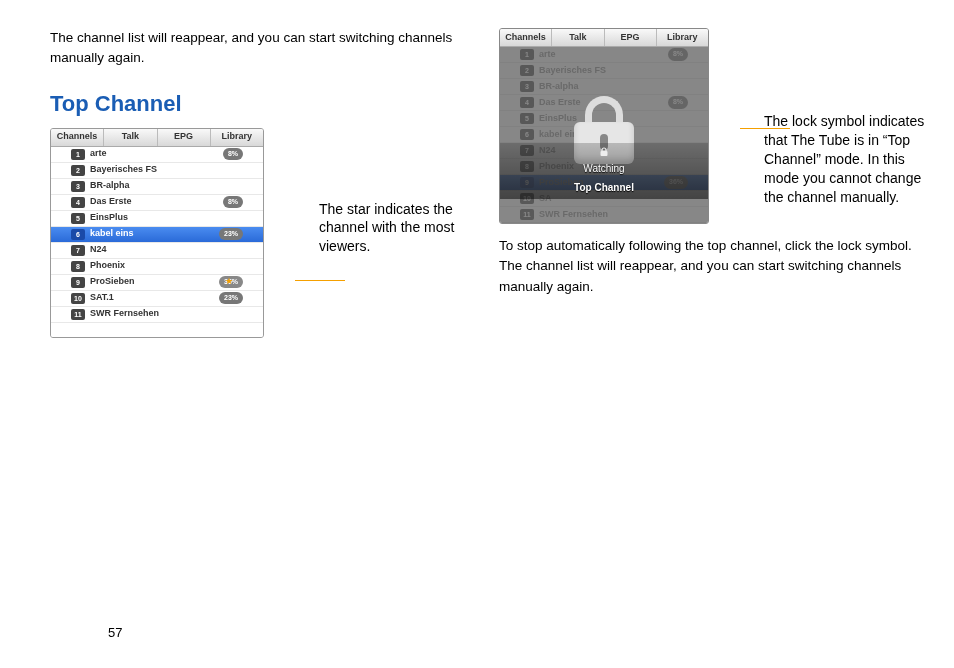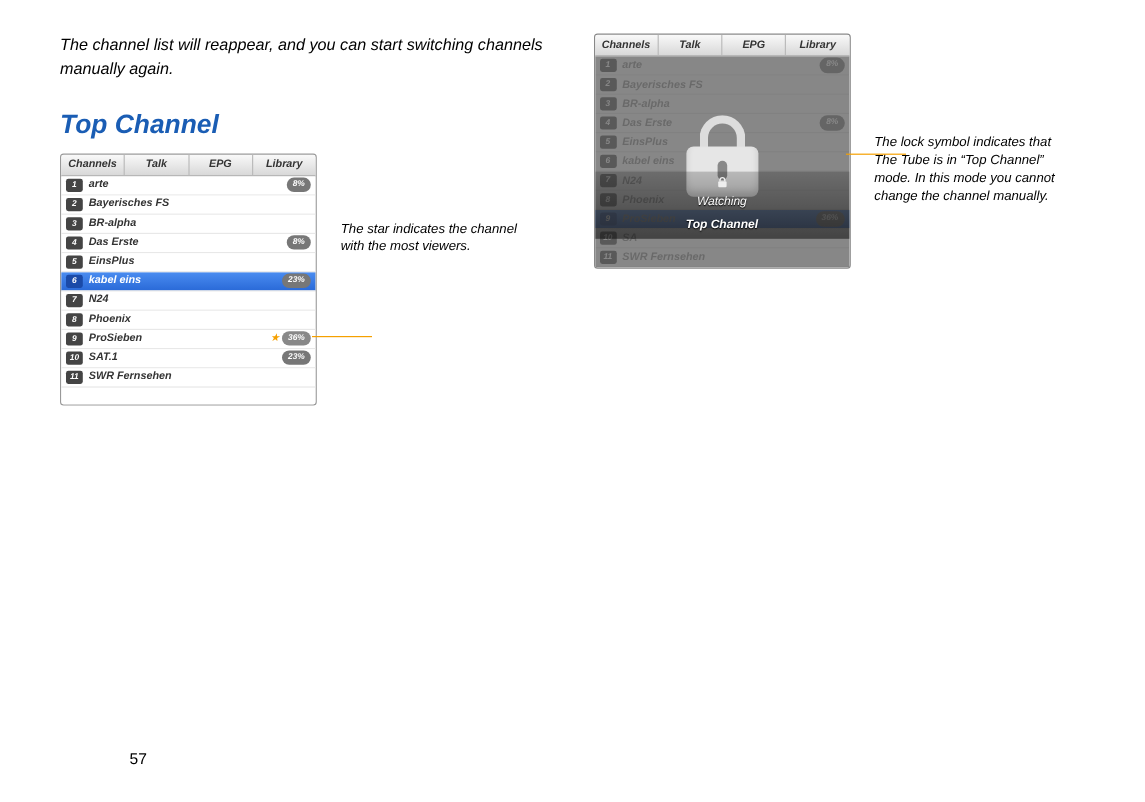--- a/index.html
+++ b/index.html
@@ -13,21 +13,20 @@
   }
   .page {
     display: flex;
     padding: 28px 35px 0 50px;
     gap: 30px;
   }
   .col {
     width: 420px;
     font-size: 13.5px;
     line-height: 1.5;
-    font-style: italic;
   }
   .col-right { width: 430px; }
   h2.top-channel {
     color: #1a5db4;
     font-size: 22px;
     font-weight: 600;
     margin: 18px 0 6px 0;
   }
   p { margin-bottom: 10px; }
 
@@ -56,21 +55,21 @@
     text-align: center;
     border-right: 1px solid #bbb;
     padding: 2px 0;
     font-weight: bold;
   }
   .tabs div:last-child { border-right: none; text-align: center; }
   .row {
     display: flex;
     align-items: center;
     height: 16px;
-    padding: 0 4px;
+    padding: 0 20px;
     border-bottom: 1px solid #e8e8e8;
     background: #fff;
     color: #333;
     position: relative;
   }
   .row .num {
     width: 14px; height: 11px;
     background: #444; color: #fff;
     border-radius: 2px;
     font-size: 7px;
@@ -95,23 +94,23 @@
   .row.star .pct { background: #888; }
   .row.star::before {
     content: "★";
     color: #f5a000;
     position: absolute;
     right: 30px;
     font-size: 9px;
   }
   .panel .blank { height: 14px; background: #fff; }
 
-  .figwrap { display: flex; align-items: flex-start; margin: 8px 0 12px 0; }
+  .figwrap { display: flex; align-items: flex-start; margin: 8px 0 12px 0; gap: 35px; }
   .caption {
-    font-size: 11px;
+    font-size: 14px;
     line-height: 1.35;
     color: #000;
     width: 150px;
     margin-left: 20px;
   }
 
   
   .locked {
     border: 1px solid #888;
     width: 214px;
@@ -255,21 +254,21 @@
             </div>
             <div class="row">
               <span class="num">11</span>
               <span class="name">SWR Fernsehen</span>
             </div>
           </div>
         <div class="blank"></div>
       </div>
       <div style="position:relative; display:flex;">
         <div style="width:50px; height:1px; background:#f5a000; position:absolute; top:152px; left:-4px;"></div>
-        <div class="caption" style="margin-top:56px;">The star indicates the channel with the most viewers.</div>
+        <div class="caption" style="margin-top:72px;">The star indicates the channel with the most viewers.</div>
       </div>
     </div>
 
   </div>
 
   <div class="col col-right">
     <div class="figwrap" style="margin-top:0;">
       <div class="locked">
         <div class="tabs">
           <div>Channels</div>
@@ -341,16 +340,17 @@
           <span>Watching</span>
           <b>Top Channel</b>
         </div>
       </div>
       <div style="position:relative; display:flex;">
         <div style="width:50px; height:1px; background:#f5a000; position:absolute; top:100px; left:-4px;"></div>
         <div class="caption" style="margin-top:84px; width:165px;">The lock symbol indicates that The Tube is in “Top Channel” mode. In this mode you cannot change the channel manually.</div>
       </div>
     </div>
 
+    <p>To stop automatically following the top channel, click the lock symbol. The channel list will reappear, and you can start switching channels manually again.</p>
   </div>
 </div>
 
 <div class="page-number">57</div>
 
 </body></html>

